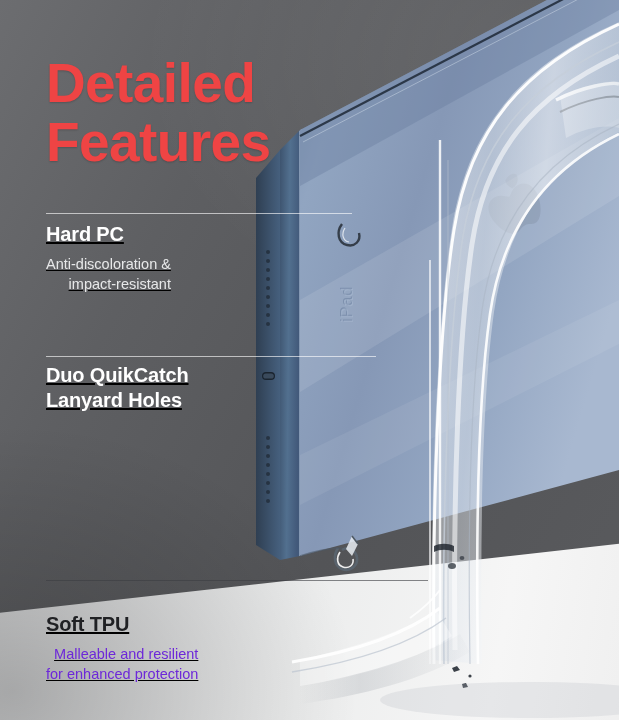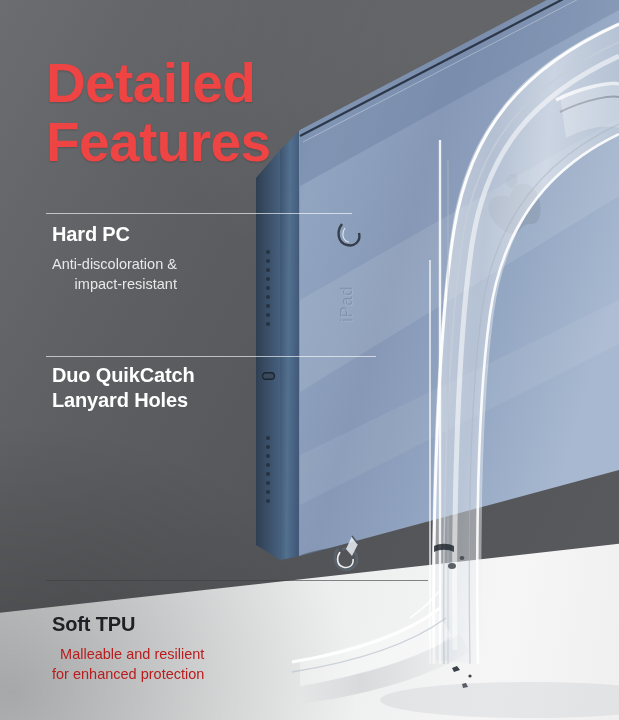--- a/index.html
+++ b/index.html
@@ -67,21 +67,21 @@
     color: #ef4444;
     font-size: 55px;
     font-weight: 700;
     line-height: 1.07;
     letter-spacing: -0.6px;
     white-space: pre-line;
     text-shadow: 0 1px 2px rgba(0,0,0,0.18);
     margin-top: 20px;
   }
 
-  .callout { position: absolute; left: 52px; }
+  .callout { position: absolute; left: 46px; text-decoration: underline; }
   .rule {
     position: absolute;
     height: 1px;
     left: 46px;
   }
   .rule.light { background: rgba(255,255,255,0.62); }
   .rule.dark  { background: rgba(60,62,66,0.62); }
 
   .c-head {
     font-size: 20px;
@@ -95,21 +95,21 @@
     font-size: 14.5px;
     font-weight: 400;
     line-height: 1.42;
     white-space: pre-line;
     margin: 7px 0 0 0;
     text-align: right;
   }
   .on-dark .c-head { color: #ffffff; }
   .on-dark .c-sub  { color: #e7e8e9; }
   .on-light .c-head { color: #202124; margin-top: 24px; }
-  .on-light .c-sub  { color: #b91c1c; }
+  .on-light .c-sub  { color: #6d28d9; }
 
   
   #callout-hard-pc   { top: 222px; }
   #rule-hard-pc      { top: 213px; width: 306px; }
   #callout-lanyard   { top: 363px; }
   #rule-lanyard      { top: 356px; width: 330px; }
   #callout-soft-tpu  { top: 588px; }
   #rule-soft-tpu     { top: 580px; width: 382px; }
 </style>
 </head>

